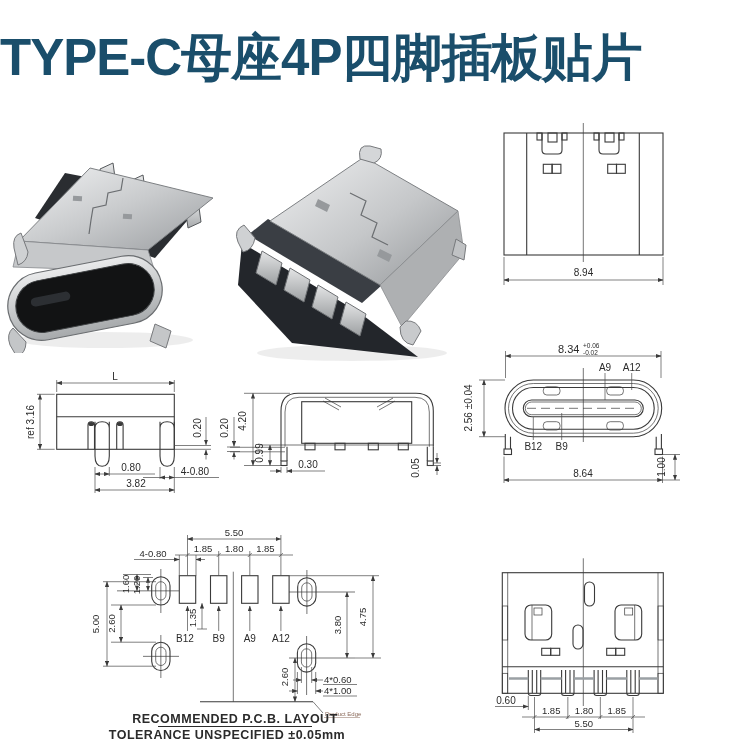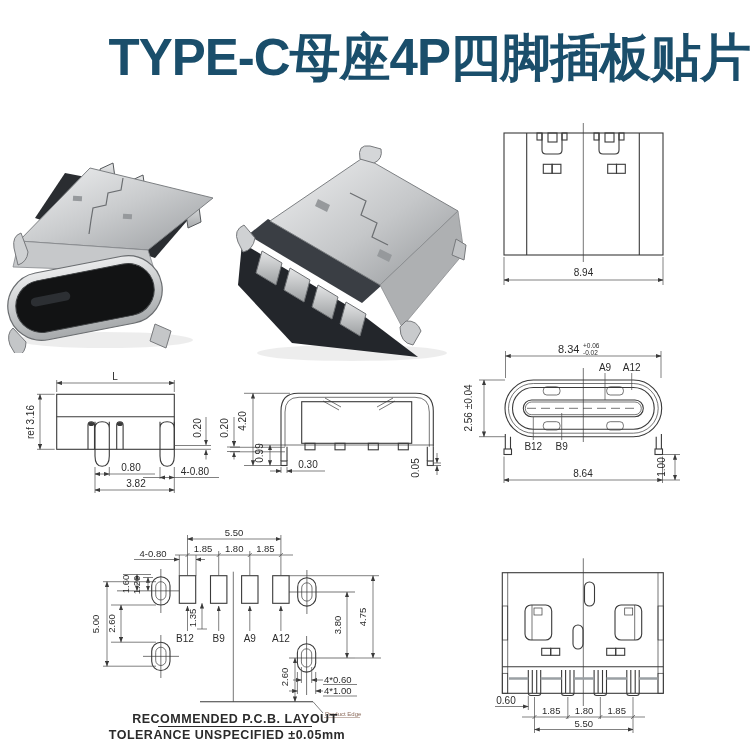--- a/index.html
+++ b/index.html
@@ -1,19 +1,19 @@
 <!DOCTYPE html>
 <html><head>
 <meta charset="utf-8">
 <style>
   html,body{margin:0;padding:0;}
   body{width:750px;height:750px;background:#ffffff;position:relative;overflow:hidden;
        font-family:"Liberation Sans", sans-serif;}
   .abs{position:absolute;}
-  .title{left:0;top:30px;width:750px;text-align:right;color:#1A4E6B;
+  .title{left:0;top:30px;width:750px;text-align:left;color:#1A4E6B;
          font-size:51px;font-weight:800;letter-spacing:-1px;line-height:1.1;}
   svg text{font-family:"Liberation Sans", sans-serif;fill:#2b2b2b;}
   svg .dim{font-size:10px;}
   svg .dims{font-size:9.5px;}
   svg .tol{font-size:6.5px;}
   svg .lbl{font-size:10px;}
   svg .note{font-size:12.5px;font-weight:bold;letter-spacing:0.5px;}
   svg .pe{font-size:6px;fill:#8A6A5A;}
   svg .g{stroke:#3a3a3a;stroke-width:1.1;fill:none;}
   svg .gt{stroke:#3a3a3a;stroke-width:0.7;fill:none;}

